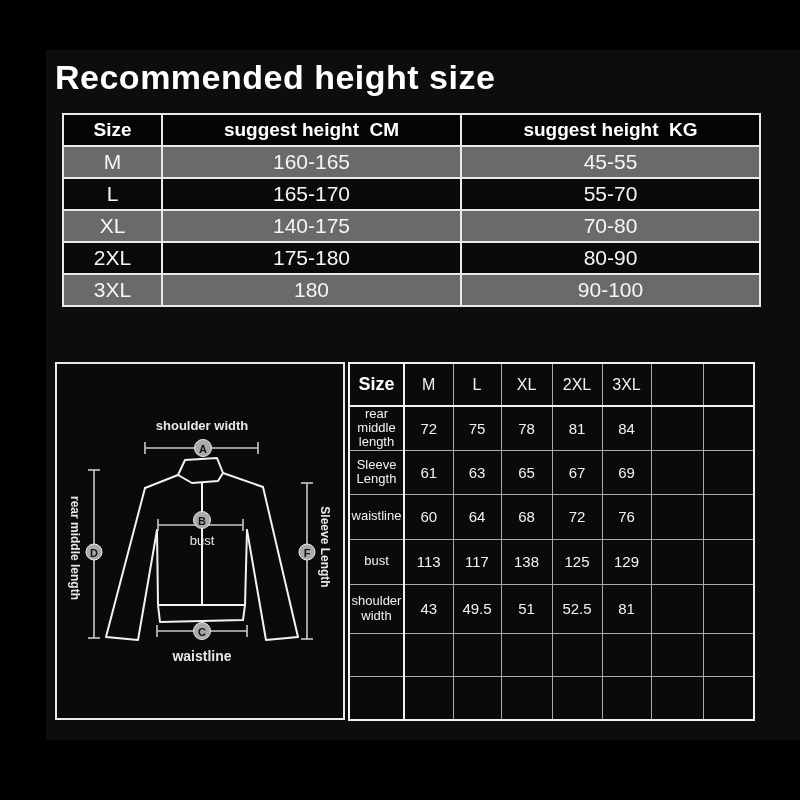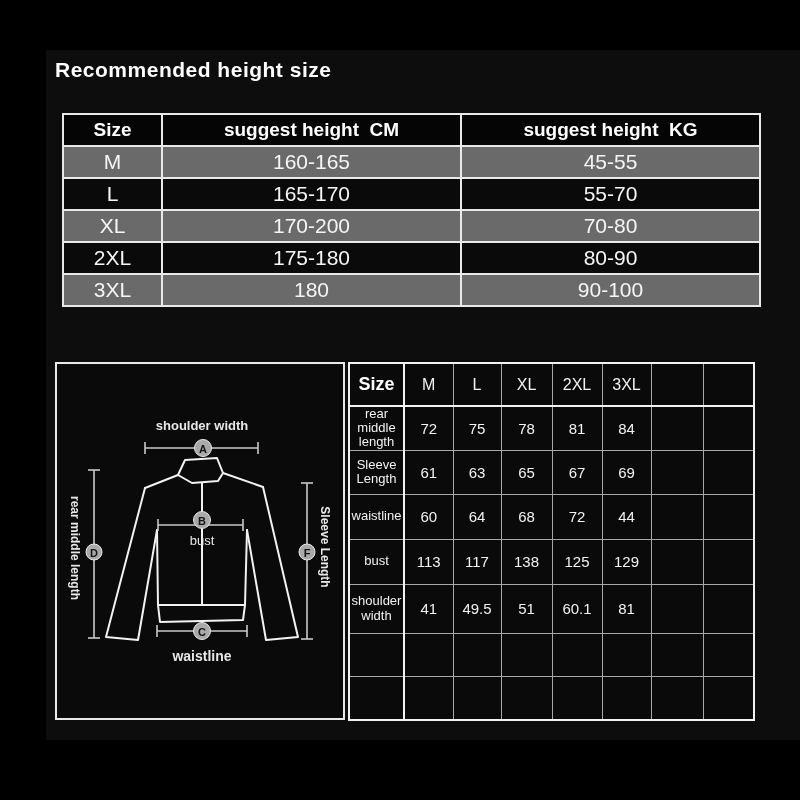--- a/index.html
+++ b/index.html
@@ -1,19 +1,19 @@
 <!DOCTYPE html>
 <html><head>
 <meta charset="utf-8">
 <style>
   html,body{margin:0;padding:0;background:#000;}
   .canvas{position:relative;width:800px;height:800px;background:#000;overflow:hidden;
           font-family:"Liberation Sans", sans-serif;color:#f2f2f2;}
   .content{position:absolute;left:46px;top:50px;width:754px;height:690px;background:#0d0d0d;}
-  .page-title{position:absolute;left:55px;top:58px;font-size:21px;font-weight:bold;
+  .page-title{position:absolute;left:55px;top:58px;font-size:34px;font-weight:bold;
               color:#ffffff;letter-spacing:0.5px;white-space:pre;}
 
   
   .t1{position:absolute;left:62px;top:113px;width:697px;border-collapse:collapse;
       table-layout:fixed;background:#0a0a0a;}
   .t1 td{border:2px solid #e9e9e9;text-align:center;vertical-align:middle;
          font-size:21px;color:#f5f5f5;white-space:pre;padding:0;}
   .t1 tr.hdr td{font-size:19px;font-weight:bold;color:#ffffff;background:#050505;height:30px;}
   .t1 tr{height:32px;}
   .t1 tr.gray td{background:#6a6a6a;}
@@ -59,21 +59,21 @@
       <td>160-165</td>
       <td>45-55</td>
     </tr>
     <tr class="dark">
       <td>L</td>
       <td>165-170</td>
       <td>55-70</td>
     </tr>
     <tr class="gray">
       <td>XL</td>
-      <td>170-200</td>
+      <td>140-175</td>
       <td>70-80</td>
     </tr>
     <tr class="dark">
       <td>2XL</td>
       <td>175-180</td>
       <td>80-90</td>
     </tr>
     <tr class="gray">
       <td>3XL</td>
       <td>180</td>
@@ -203,40 +203,40 @@
       <td>69</td>
       <td></td>
       <td></td>
     </tr>
     <tr style="height:45px">
       <td class="c0 lbl">waistline</td>
       <td>60</td>
       <td>64</td>
       <td>68</td>
       <td>72</td>
-      <td>44</td>
+      <td>76</td>
       <td></td>
       <td></td>
     </tr>
     <tr style="height:45px">
       <td class="c0 lbl">bust</td>
       <td>113</td>
       <td>117</td>
       <td>138</td>
       <td>125</td>
       <td>129</td>
       <td></td>
       <td></td>
     </tr>
     <tr style="height:49px">
       <td class="c0 lbl">shoulder width</td>
-      <td>41</td>
+      <td>43</td>
       <td>49.5</td>
       <td>51</td>
-      <td>60.1</td>
+      <td>52.5</td>
       <td>81</td>
       <td></td>
       <td></td>
     </tr>
     <tr style="height:43px">
       <td class="c0 lbl"></td>
       <td></td>
       <td></td>
       <td></td>
       <td></td>

